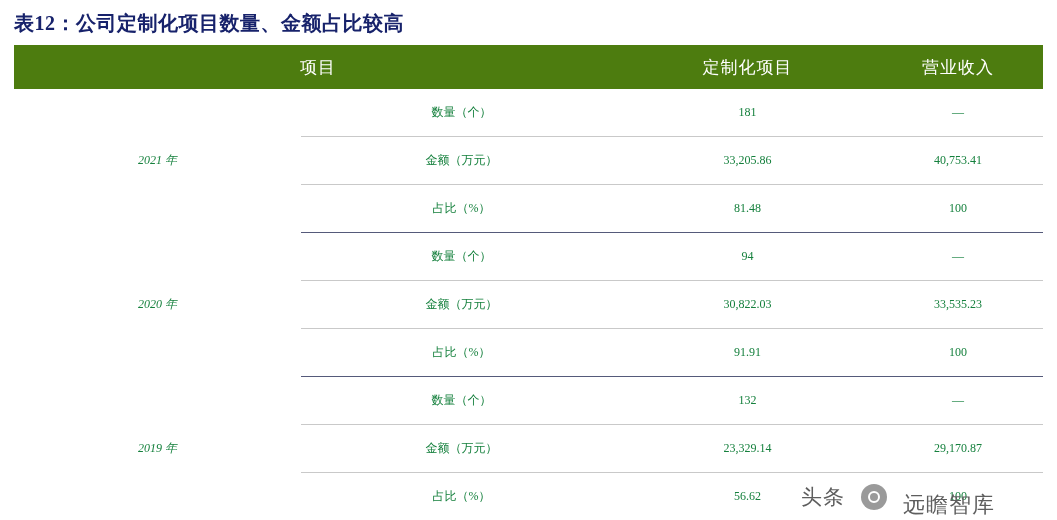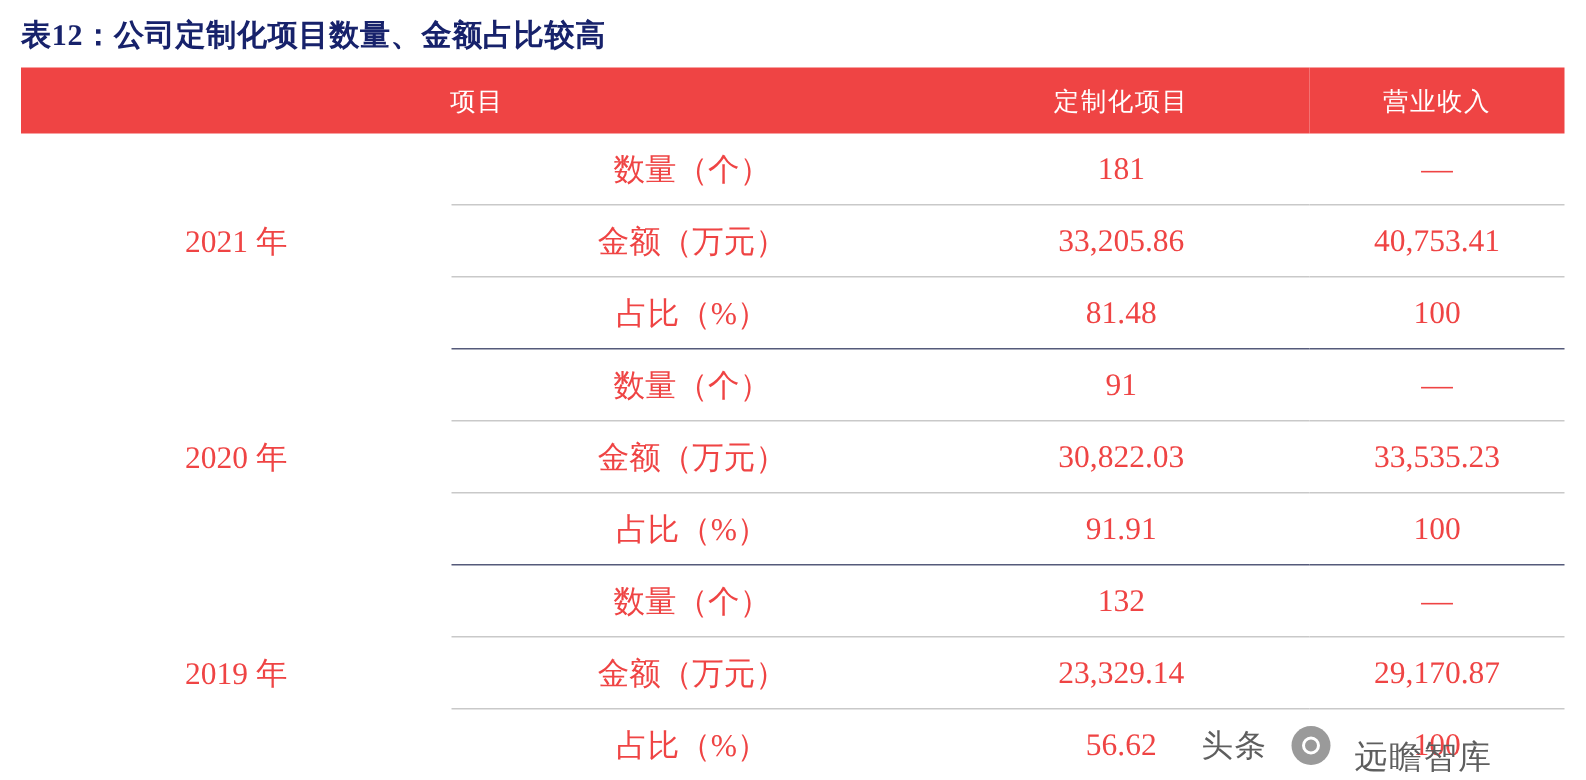--- a/index.html
+++ b/index.html
@@ -32,50 +32,51 @@
   }
   table.data {
     position: absolute;
     left: 14px;
     top: 45px;
     width: 1029px;
     border-collapse: collapse;
     table-layout: fixed;
   }
   table.data thead th {
-    background: #ef4444;
+    background: #4d7c0f;
     color: #ffffff;
     font-size: 17px;
     font-weight: normal;
     height: 42px;
     text-align: center;
     letter-spacing: 1px;
   }
   table.data tbody td {
     height: 45px;
-    font-size: 21px;
+    font-size: 12px;
     text-align: center;
-    color: #ef4444;
+    color: #15803d;
     border-bottom: 1px solid #c9c9c9;
   }
   table.data tbody tr.group-end td {
     border-bottom: 1px solid #555a7a;
   }
   table.data tbody tr.last-row td {
     border-bottom: 2px solid #141a8c;
   }
   td.yearcell {
     border-right: 0;
     font-size: 17px;
   }
   td.label {
     text-align: center;
   }
   td.blank {
     border-bottom: none !important;
+    font-style: italic;
   }
   .dash {
     font-size: 17px;
     letter-spacing: 0px;
   }
   .source {
     position: absolute;
     left: 16px;
     top: 479px;
     font-size: 15px;
@@ -160,21 +161,21 @@
       </tr>
       <tr class="group-end">
         <td class="label">占比（%）</td>
         <td>81.48</td>
         <td>100</td>
       </tr>
 
       <tr>
         <td class="yearcell blank" rowspan="3">2020 年</td>
         <td class="label">数量（个）</td>
-        <td>91</td>
+        <td>94</td>
         <td class="dash">—</td>
       </tr>
       <tr>
         <td class="label">金额（万元）</td>
         <td>30,822.03</td>
         <td>33,535.23</td>
       </tr>
       <tr class="group-end">
         <td class="label">占比（%）</td>
         <td>91.91</td>

